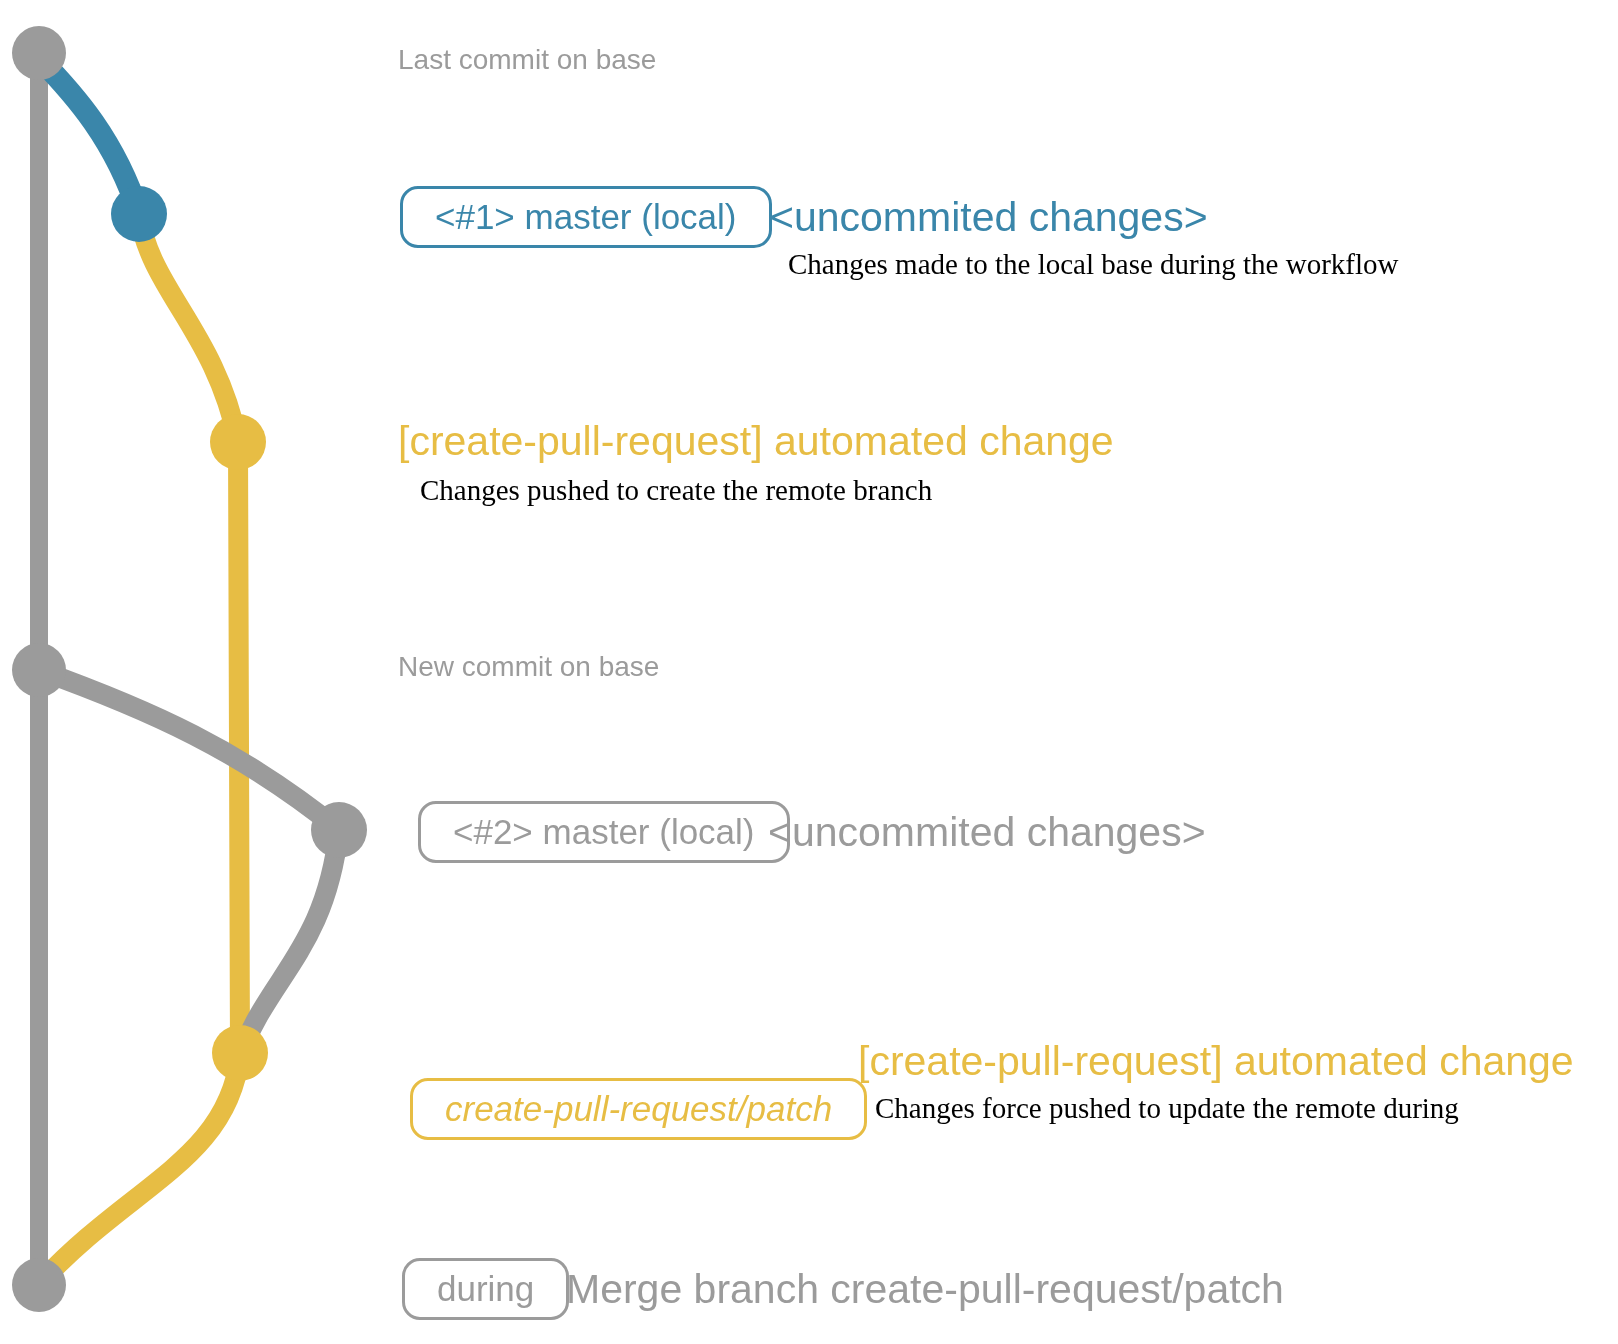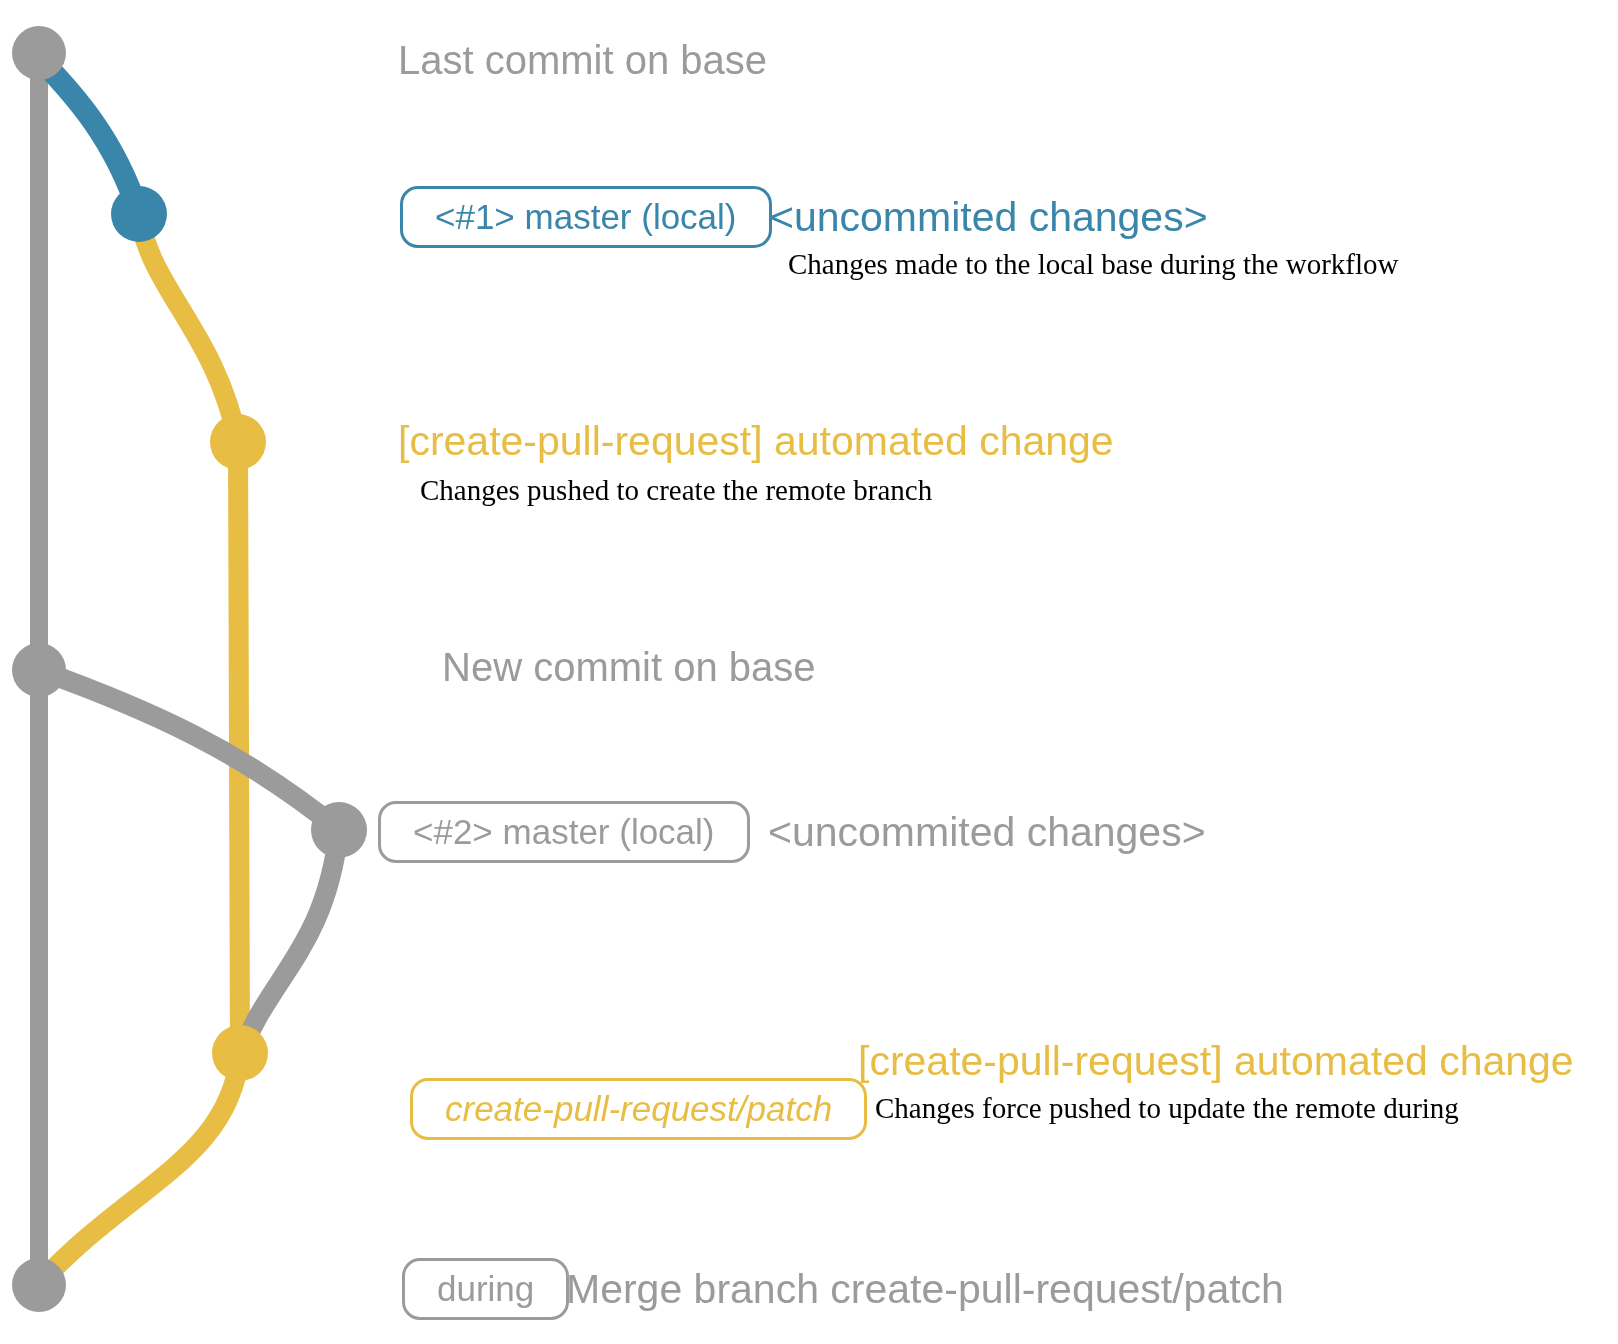--- a/index.html
+++ b/index.html
@@ -18,21 +18,21 @@
   .f-gray   { fill: var(--c-gray); }
   .f-blue   { fill: var(--c-blue); }
   .f-yellow { fill: var(--c-yellow); }
   .w18 { stroke-width: 18px; }
   .w20 { stroke-width: 20px; }
   .w22 { stroke-width: 22px; }
 
   .abs { position: absolute; white-space: nowrap; }
 
   .section-label {
-    font-size: 40px; line-height: 44px;
+    font-size: 28px; line-height: 44px;
     color: var(--c-gray);
   }
   .badge {
     display: inline-block;
     border: 3px solid;
     border-radius: 18px;
     padding: 7px 32px;
     font-size: 35px; line-height: 42px;
   }
   .badge.c-blue   { color: var(--c-blue);   border-color: var(--c-blue); }
@@ -80,23 +80,23 @@
 
   <div class="abs section-label" style="left:398px; top:38px;">Last commit on base</div>
 
   <div class="abs badge c-blue" style="left:400px; top:186px;">&lt;#1&gt; master (local)</div>
   <div class="abs heading c-blue" style="left:770px; top:196px;">&lt;uncommited changes&gt;</div>
   <div class="abs desc" style="left:788px; top:246px;">Changes made to the local base during the workflow</div>
 
   <div class="abs heading c-yellow" style="left:398px; top:420px;">[create-pull-request] automated change</div>
   <div class="abs desc" style="left:420px; top:472px;">Changes pushed to create the remote branch</div>
 
-  <div class="abs section-label" style="left:398px; top:645px;margin-left:44px;">New commit on base</div>
+  <div class="abs section-label" style="left:398px; top:645px;">New commit on base</div>
 
-  <div class="abs badge c-gray" style="left:378px; top:801px;">&lt;#2&gt; master (local)</div>
+  <div class="abs badge c-gray" style="left:418px; top:801px;">&lt;#2&gt; master (local)</div>
   <div class="abs heading c-gray" style="left:768px; top:811px;">&lt;uncommited changes&gt;</div>
 
   <div class="abs badge c-yellow" style="left:410px; top:1078px;font-style:italic;">create-pull-request/patch</div>
   <div class="abs heading c-yellow" style="left:858px; top:1040px;">[create-pull-request] automated change</div>
   <div class="abs desc" style="left:875px; top:1090px;">Changes force pushed to update the remote during</div>
 
   <div class="abs badge c-gray" style="left:402px; top:1258px;">during</div>
   <div class="abs heading c-gray" style="left:566px; top:1268px;text-align:center;">Merge branch create-pull-request/patch</div>
 
 </div>

